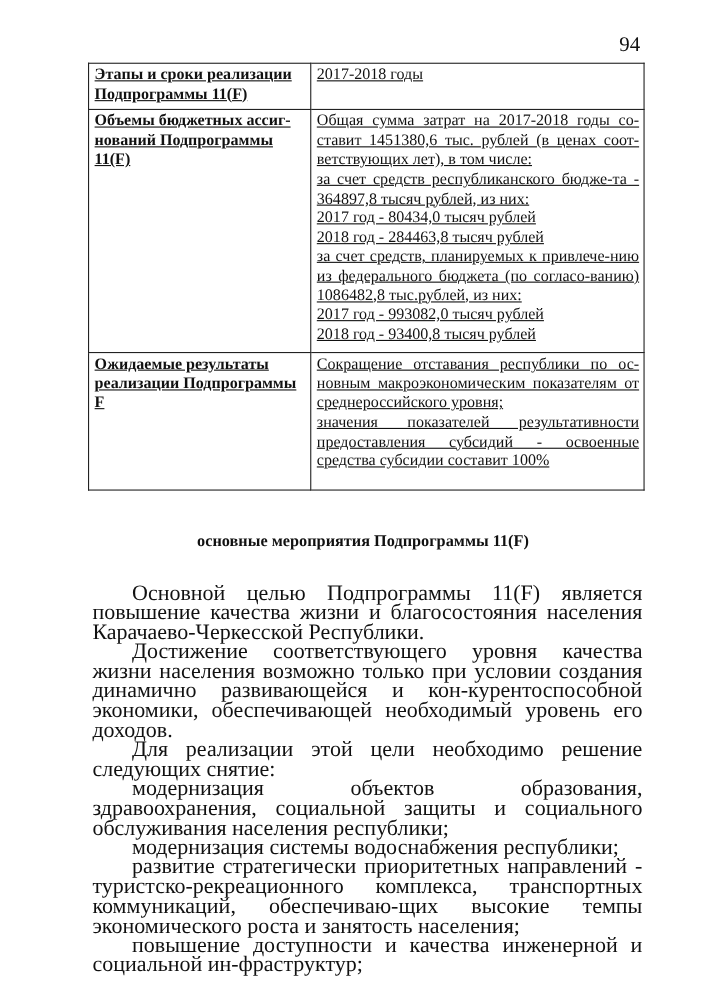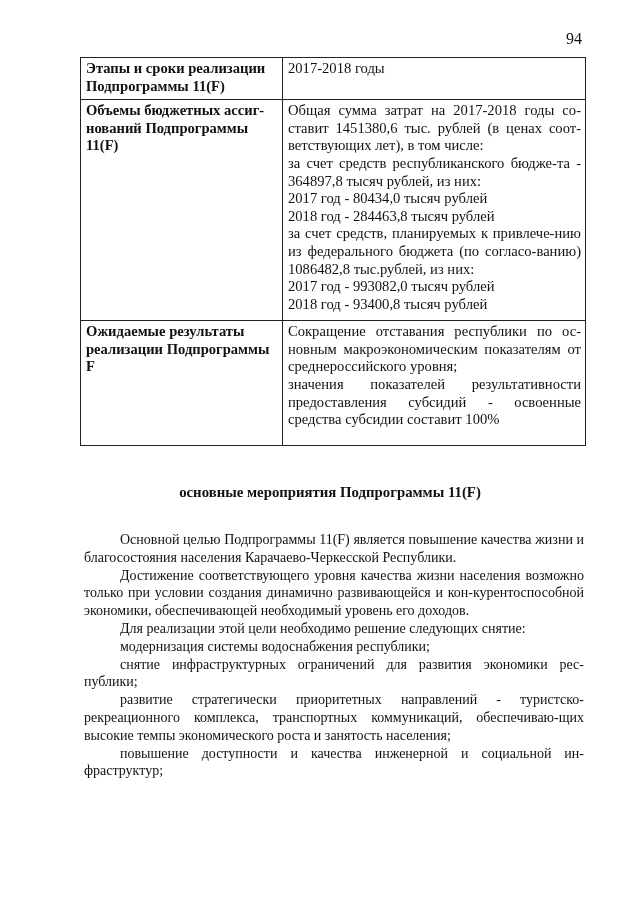--- a/index.html
+++ b/index.html
@@ -1,42 +1,42 @@
 <!DOCTYPE html>
 <html><head>
 <meta charset="utf-8">
 <style>
   html, body { margin: 0; padding: 0; }
   body {
     width: 640px; height: 905px; background: #ffffff; position: relative; overflow: hidden;
     font-family: "Liberation Serif", serif; color: #111;
   }
   .page-number {
-    position: absolute; top: 30px; right: 58px; font-size: 16px;
+    position: absolute; top: 30px; right: 58px; font-size: 19px;
   }
   table.passport {
     position: absolute; left: 80px; top: 57px; width: 506px;
     border-collapse: collapse; font-size: 14.6px; line-height: 17.6px;
   }
   table.passport td {
-    border: 1.6px solid #222; vertical-align: top; padding: 2px 4px 4px 5px;
+    border: 1.6px solid #222; vertical-align: top; padding: 2px 4px 4px 5px; text-decoration: underline;
   }
   table.passport td.label { width: 192px; font-weight: bold; }
   table.passport td.value { text-align: justify; }
   tr.r1 td { height: 33px; }
   tr.r2 td { height: 214px; }
   tr.r3 td { height: 118px; }
   .line { display: block; }
   .heading {
     position: absolute; left: 70px; width: 520px; top: 483px;
     text-align: center; font-weight: bold; font-size: 14.8px; line-height: 18px;
   }
   .body-text {
     position: absolute; left: 84px; width: 500px; top: 531px;
-    font-size: 14px; line-height: 17.8px; text-align: justify;
+    font-size: 20px; line-height: 17.8px; text-align: justify;
   }
   .body-text p { margin: 0; text-indent: 36px; }
 </style>
 </head>
 <body>
 
 <div class="page-number">94</div>
 
 <table class="passport">
   <tbody>
@@ -69,17 +69,17 @@
   </table>
 
 <div class="heading">
   <div>основные мероприятия Подпрограммы 11(F)</div>
 </div>
 
 <div class="body-text">
   <p>Основной целью Подпрограммы 11(F) является повышение качества жизни и благосостояния населения Карачаево-Черкесской Республики.</p>
   <p>Достижение соответствующего уровня качества жизни населения возможно только при условии создания динамично развивающейся и кон-курентоспособной экономики, обеспечивающей необходимый уровень его доходов.</p>
   <p>Для реализации этой цели необходимо решение следующих снятие:</p>
+  <p>модернизация объектов образования, здравоохранения, социальной защиты и социального обслуживания населения республики;</p>
   <p>модернизация системы водоснабжения республики;</p>
-  <p>снятие инфраструктурных ограничений для развития экономики рес-публики;</p>
   <p>развитие стратегически приоритетных направлений - туристско-рекреационного комплекса, транспортных коммуникаций, обеспечиваю-щих высокие темпы экономического роста и занятость населения;</p>
   <p>повышение доступности и качества инженерной и социальной ин-фраструктур;</p>
 </div>
 
 </body></html>

